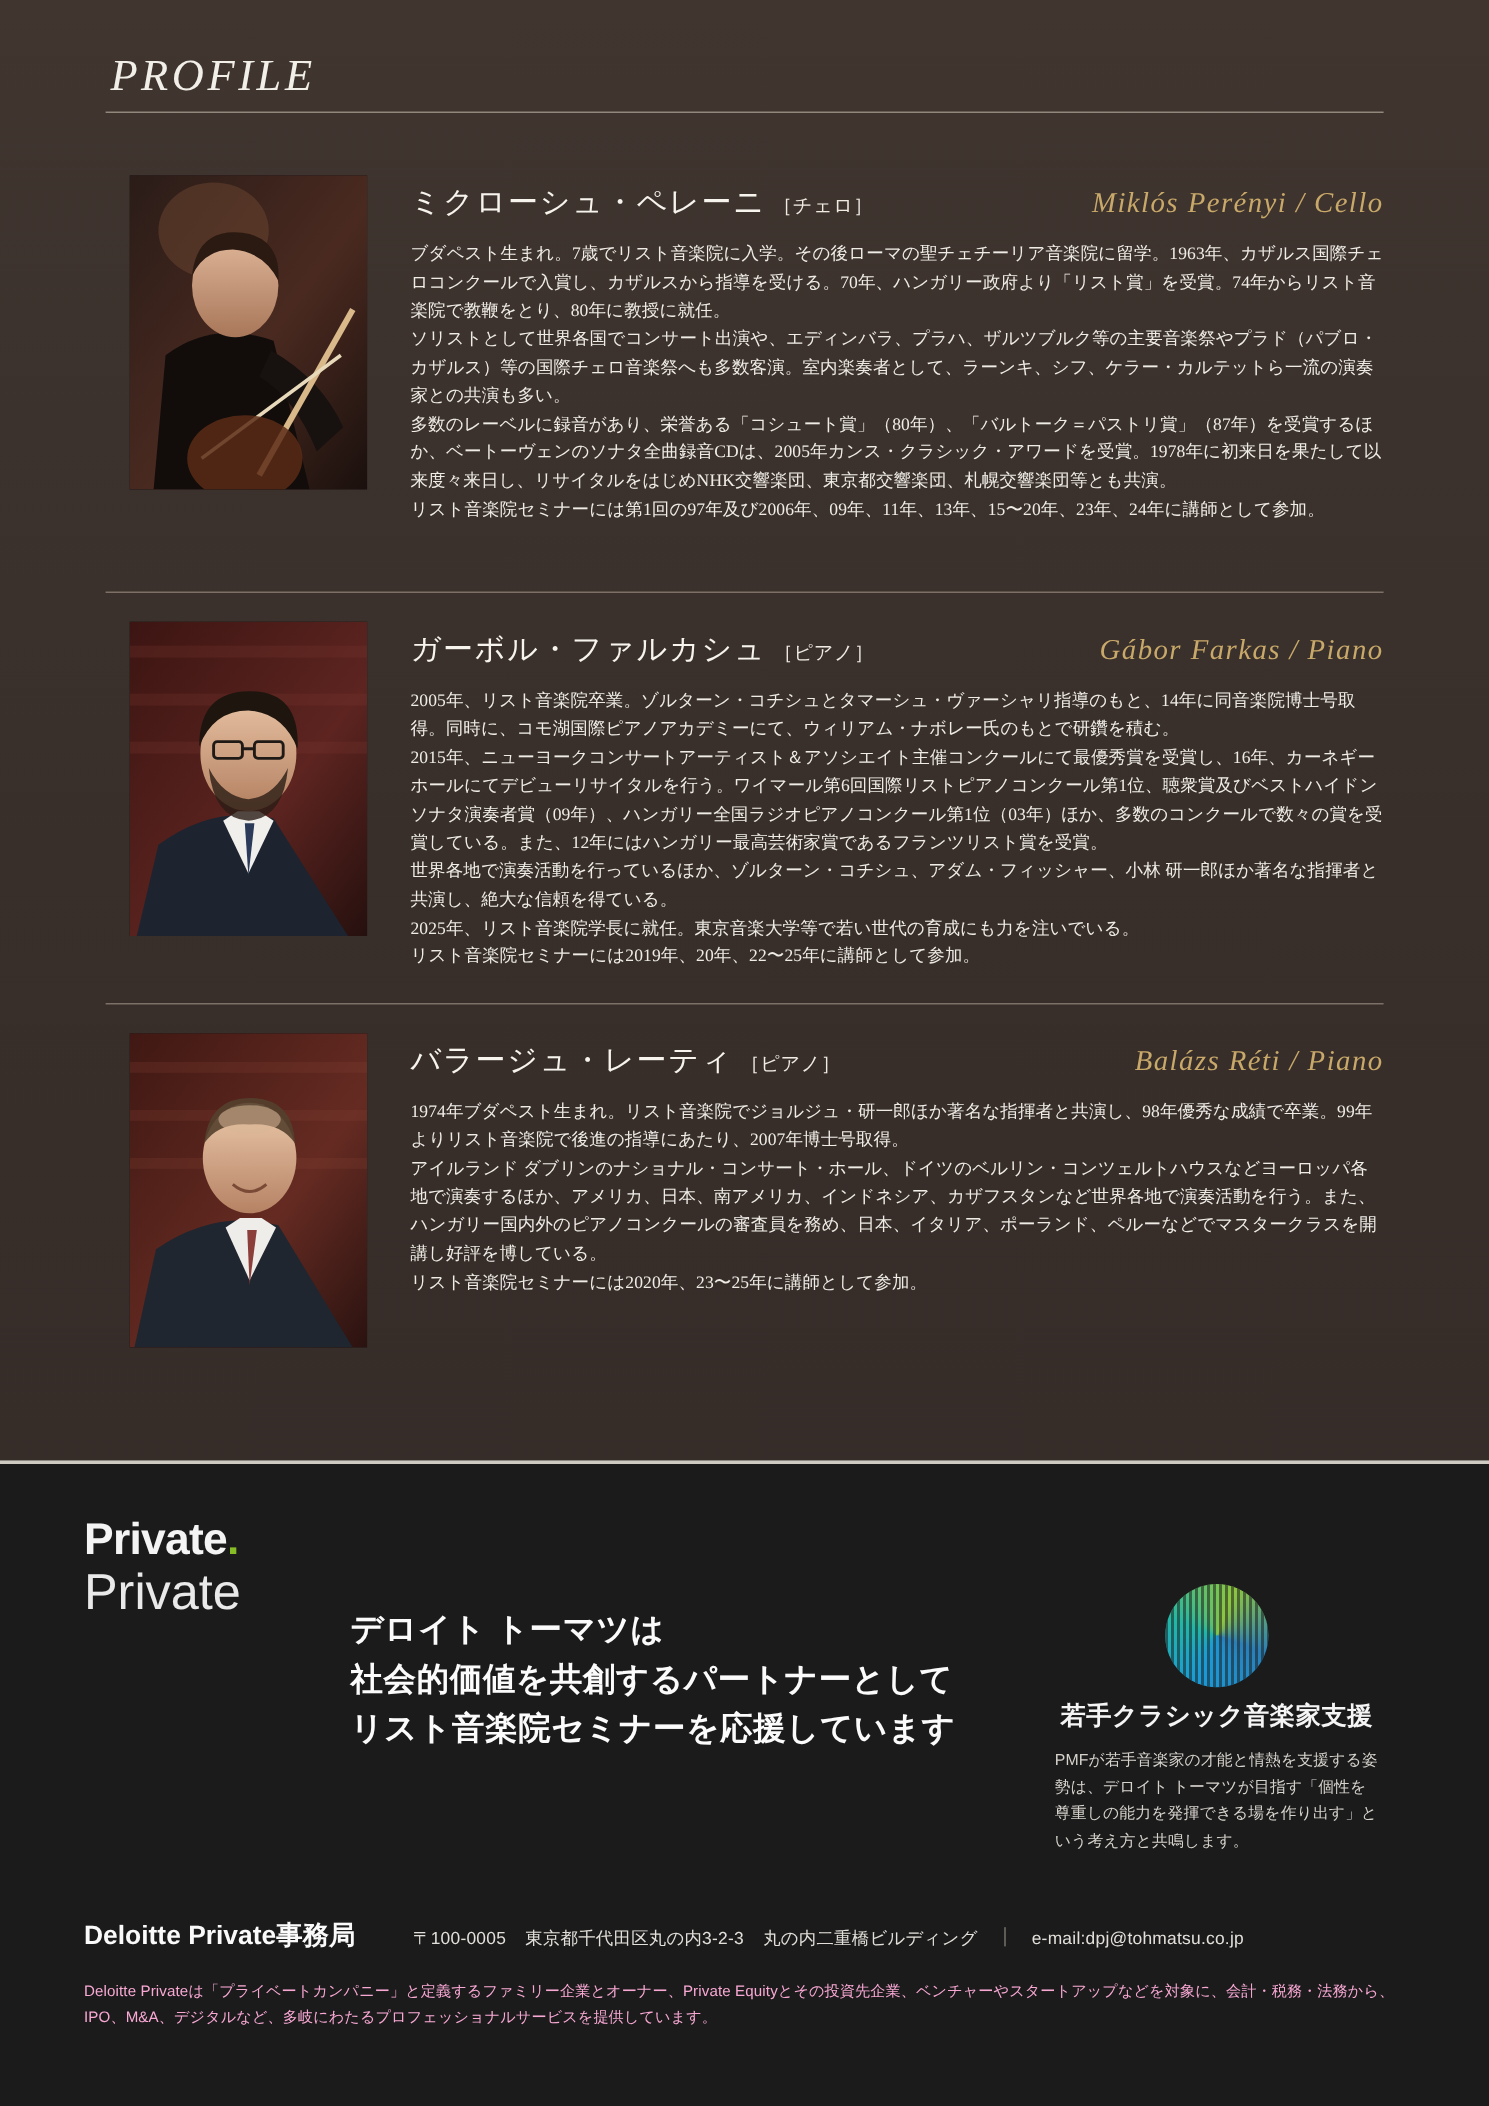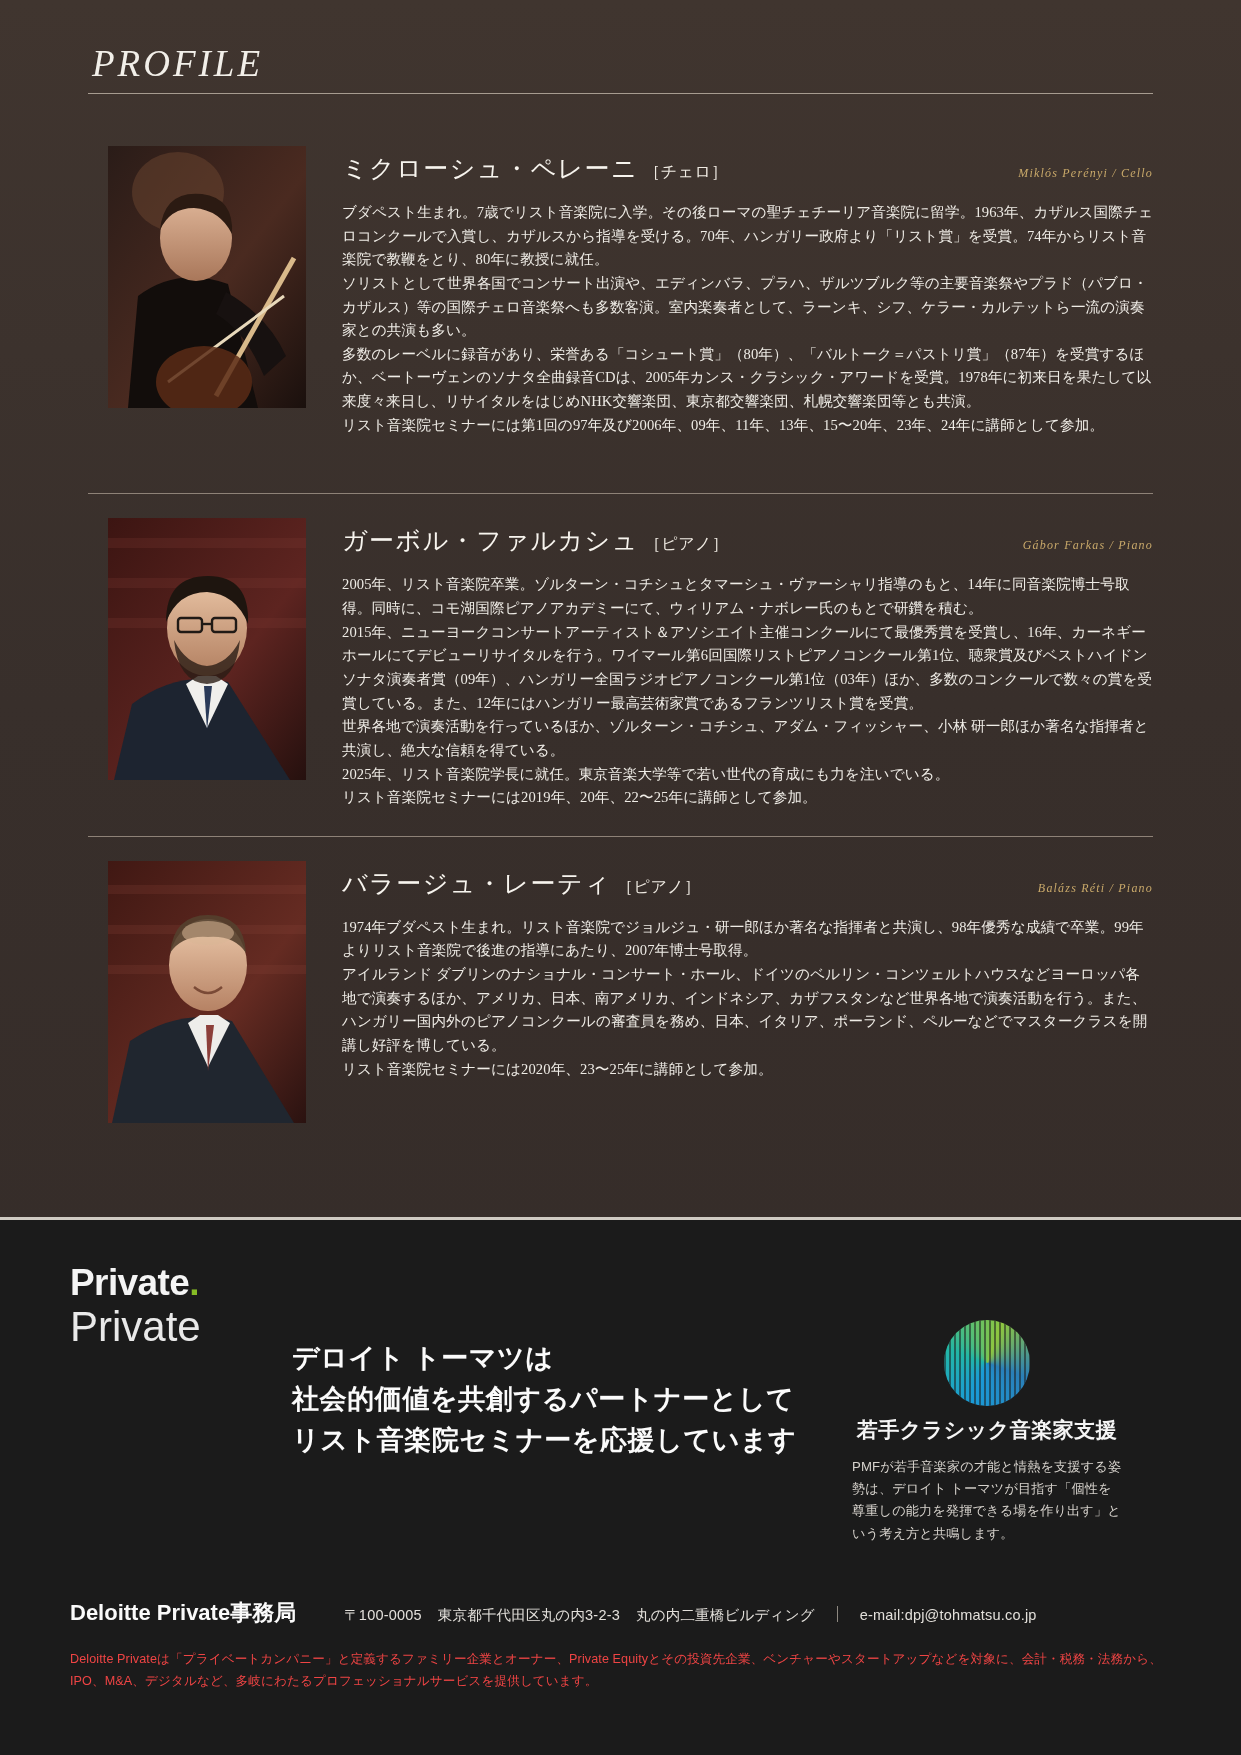--- a/index.html
+++ b/index.html
@@ -73,21 +73,21 @@
   }
   .inst-jp {
     font-size: 16px;
     color: #efeae2;
     letter-spacing: 0.5px;
     margin-left: 6px;
   }
   .name-en {
     font-family: "Liberation Serif", serif;
     font-style: italic;
-    font-size: 12px;
+    font-size: 24px;
     color: #c9a96a;
     letter-spacing: 1.2px;
     white-space: nowrap;
   }
   .bio {
     font-family: "Liberation Serif", serif;
     font-size: 14.6px;
     line-height: 1.62;
     color: #efece6;
     letter-spacing: 0.1px;
@@ -137,21 +137,21 @@
     top: 118px;
     font-family: "Liberation Sans", sans-serif;
     font-weight: bold;
     font-size: 27px;
     line-height: 1.52;
     color: #fbfbfb;
     letter-spacing: 0.6px;
   }
   .support-block {
     position: absolute;
-    right: 119px;
+    right: 92px;
     top: 100px;
     width: 270px;
   }
   .support-mark {
     width: 86px;
     height: 86px;
     margin: 0 auto 10px auto;
     border-radius: 50%;
     background: conic-gradient(from 200deg, #1a9ad7, #22b7a6, #8ec63f, #2a7fb8, #1a9ad7);
     position: relative;
@@ -214,21 +214,21 @@
     vertical-align: -2px;
   }
   .disclaimer {
     position: absolute;
     left: 70px;
     right: 70px;
     top: 428px;
     font-family: "Liberation Sans", sans-serif;
     font-size: 12.6px;
     line-height: 1.75;
-    color: #ef4444;
+    color: #f9a8d4;
     letter-spacing: 0.1px;
   }
   .disclaimer p { margin: 0; }
 </style>
 </head>
 <body>
 
 <div class="page">
 
   <div class="profile-header">

